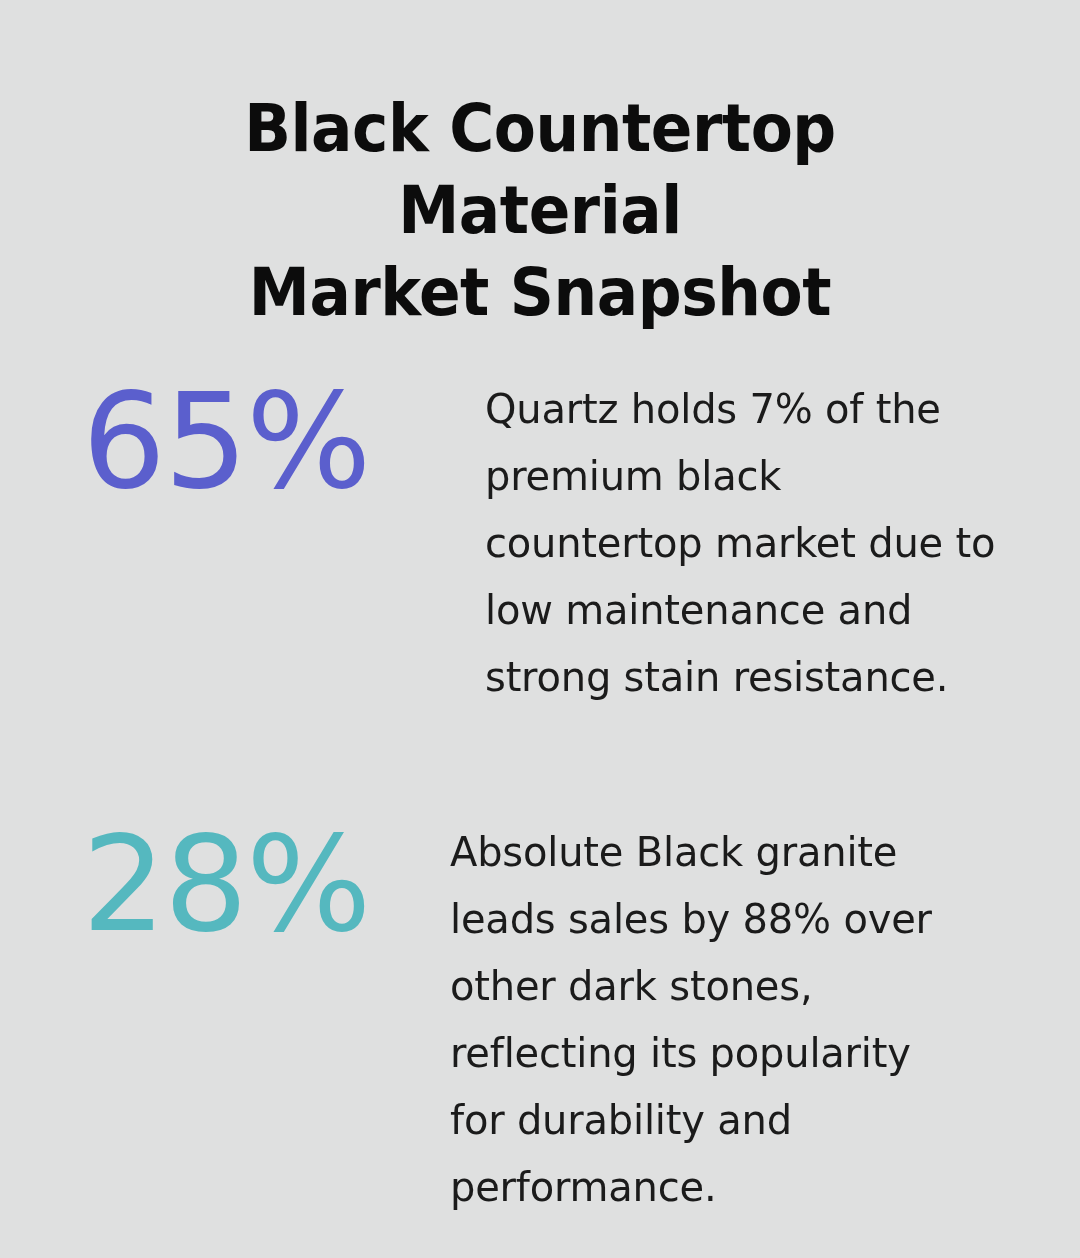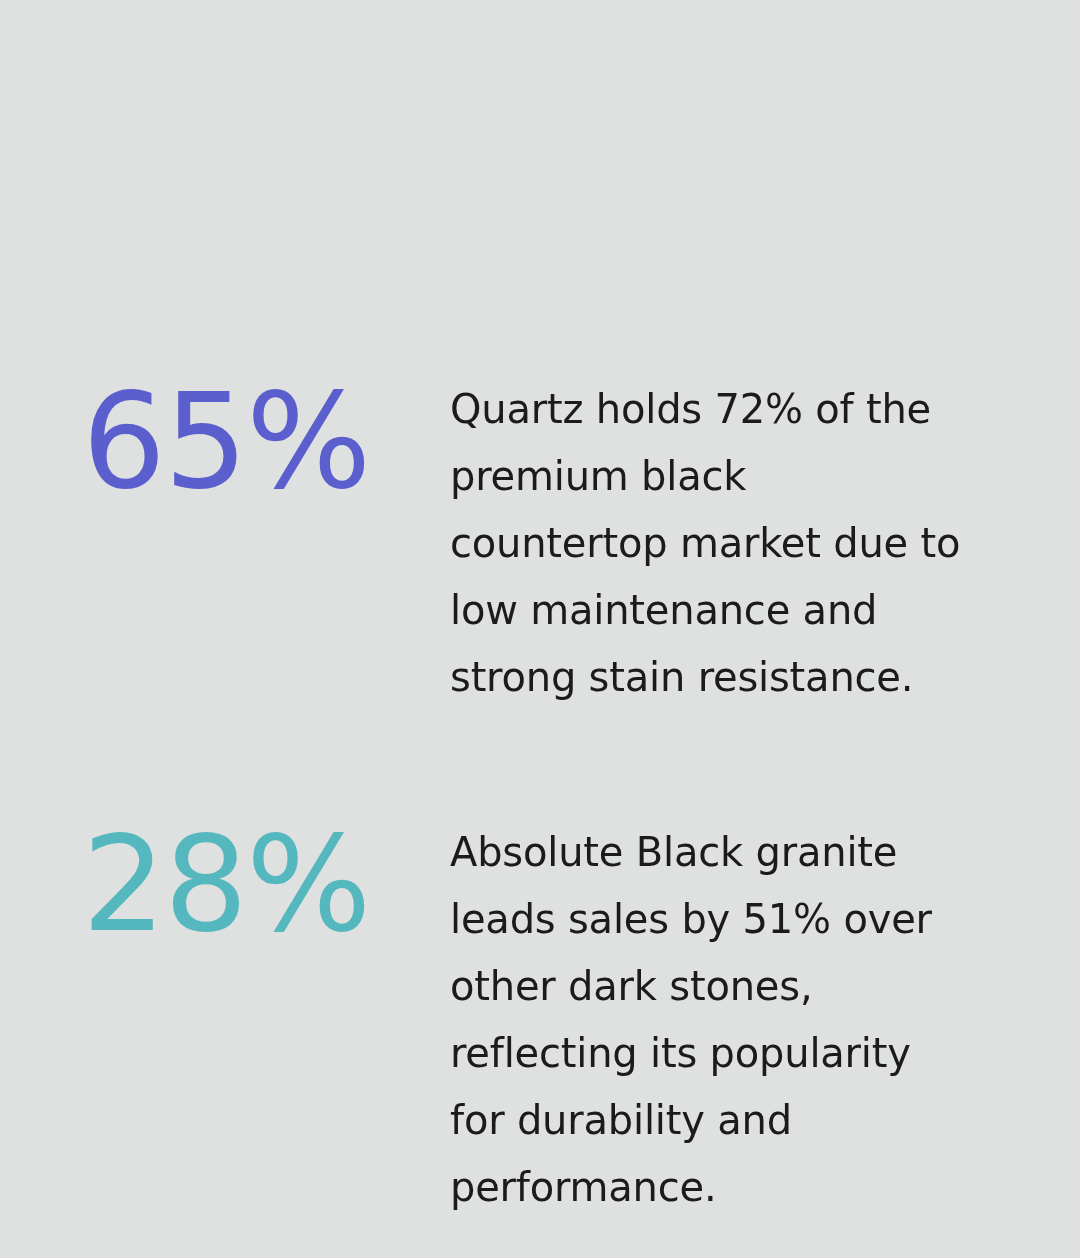--- a/index.html
+++ b/index.html
@@ -49,21 +49,21 @@
     left: 0;
     width: 1080px;
   }
 
   .stat-row {
     display: flex;
     align-items: flex-start;
     padding: 0 60px 0 70px;
     box-sizing: border-box;
   }
-  .stat-row--first { margin-bottom: 100px; }
+  .stat-row--first { margin-bottom: 100px; gap: 35px; }
 
   .stat-figure {
     flex: 0 0 380px;
     width: 380px;
     font-family: "DejaVu Sans", sans-serif;
     font-weight: 400;
     font-size: 132px;
     line-height: 146px;
     letter-spacing: -2px;
     text-align: left;
@@ -84,28 +84,32 @@
     color: #1b1b1b;
     letter-spacing: -0.2px;
     padding-top: 8px;
   }
 </style>
 </head>
 <body>
 
 <div class="infographic">
 
+  <div class="title-block">
+    <h1 class="title-text">Black Countertop Material</h1>
+    <h1 class="title-text">Market Snapshot</h1>
+  </div>
 
   <div class="stats">
 
     <div class="stat-row stat-row--first">
       <div class="stat-figure stat-figure--quartz">65%</div>
-      <div class="stat-desc">Quartz holds 72% of the premium black countertop market due to low maintenance and strong stain resistance.</div>
+      <div class="stat-desc">Quartz holds 7% of the premium black countertop market due to low maintenance and strong stain resistance.</div>
     </div>
 
     <div class="stat-row stat-row--second">
       <div class="stat-figure stat-figure--granite">28%</div>
-      <div class="stat-desc">Absolute Black granite leads sales by 51% over other dark stones, reflecting its popularity for durability and performance.</div>
+      <div class="stat-desc">Absolute Black granite leads sales by 88% over other dark stones, reflecting its popularity for durability and performance.</div>
     </div>
 
   </div>
 
 </div>
 
 </body></html>

